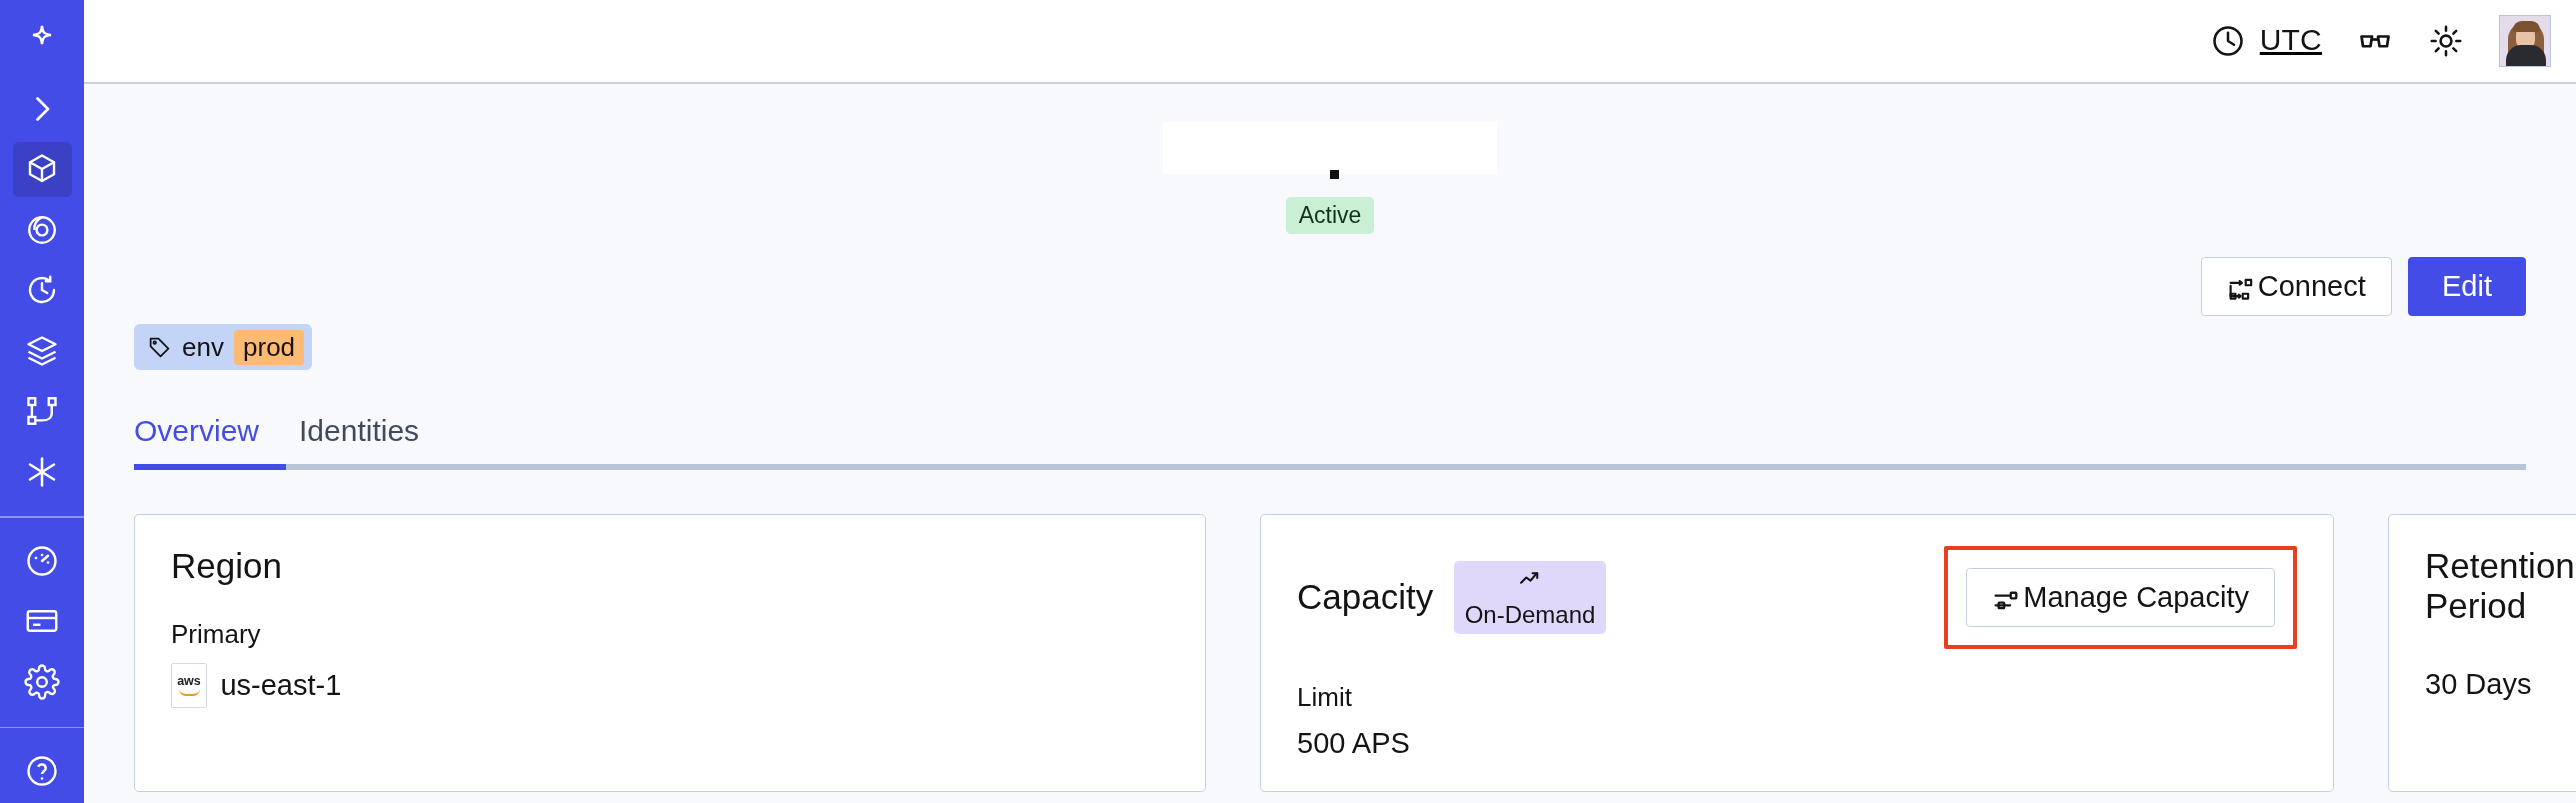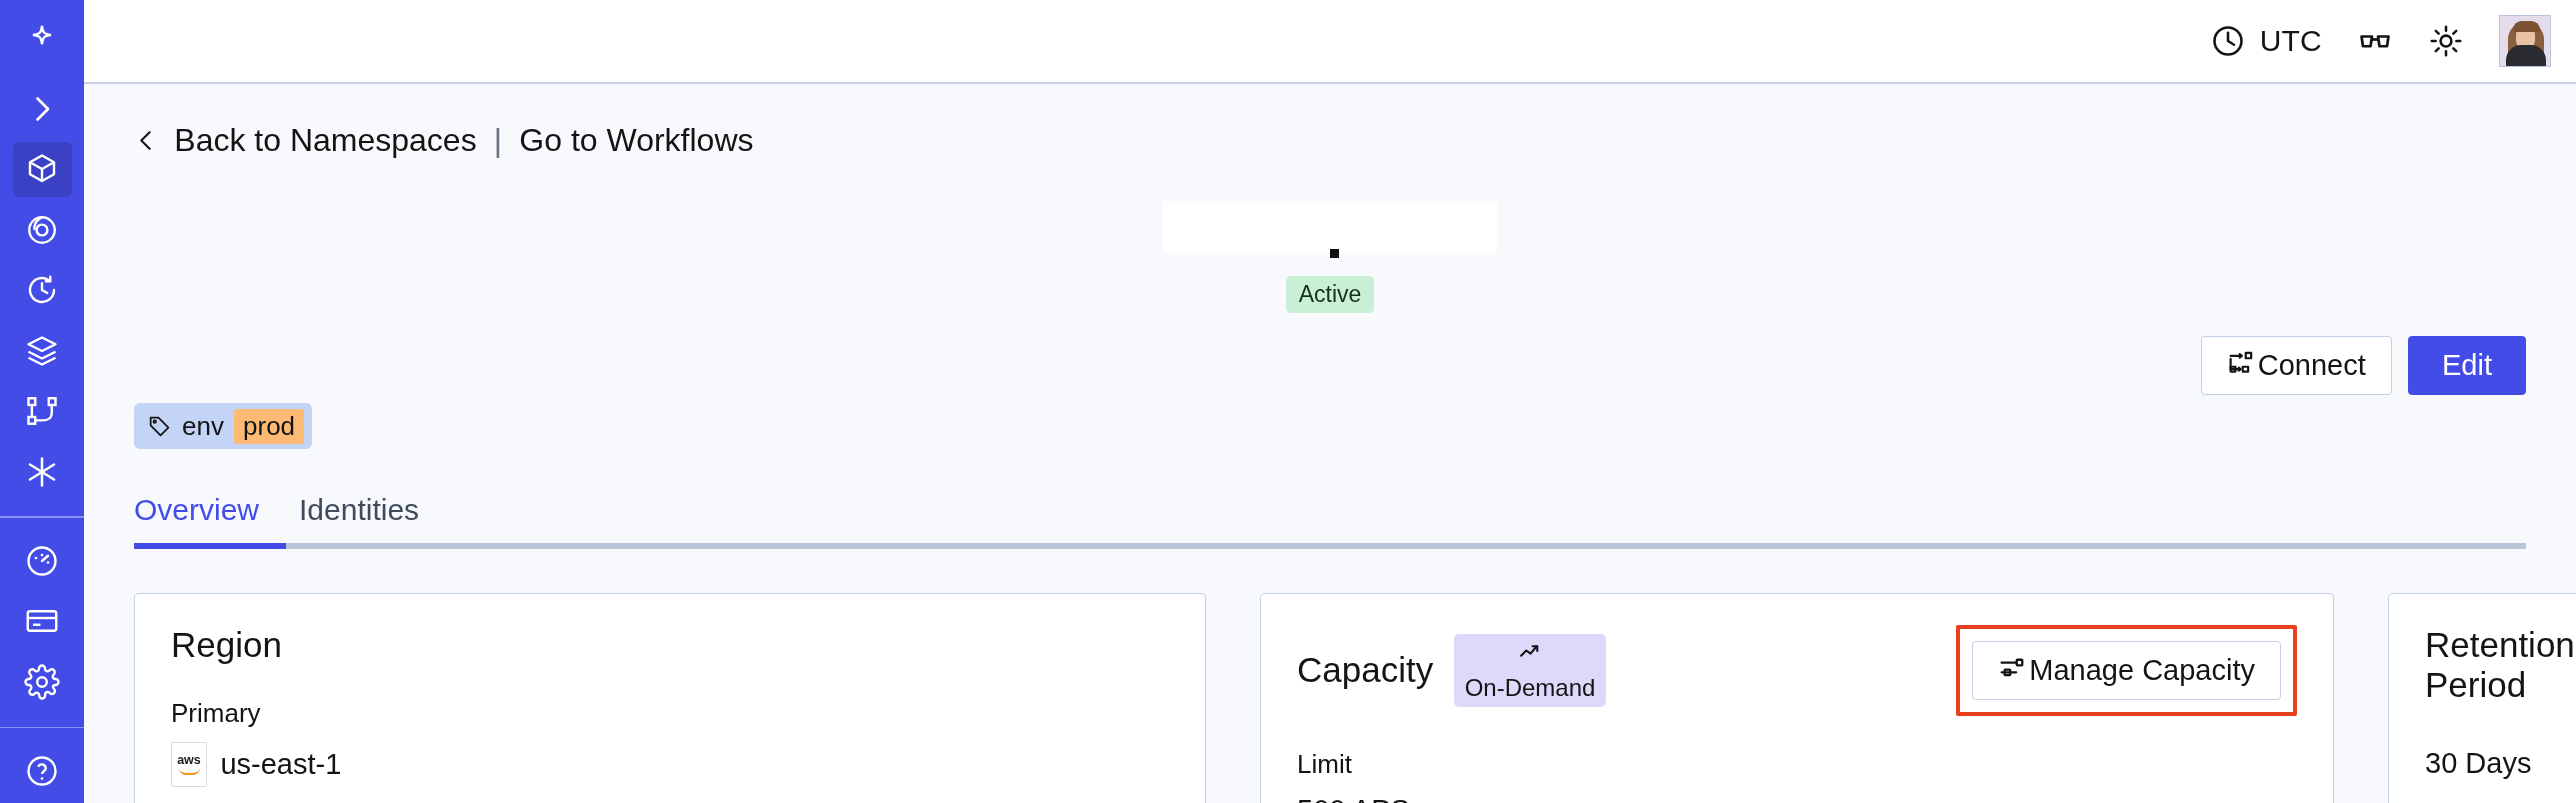--- a/index.html
+++ b/index.html
@@ -35,21 +35,21 @@
   
   .main { flex: 1; display: flex; flex-direction: column; min-width: 0; }
 
   .topbar {
     height: 84px; flex: 0 0 84px;
     background: #ffffff;
     border-bottom: 2.9px solid #c7d3e5;
     display: flex; align-items: center; justify-content: flex-end;
     padding-right: 25px; gap: 35px;
   }
-  .tz { display: flex; align-items: center; gap: 13.4px; }
+  .tz { display: flex; align-items: flex-start; gap: 13.4px; text-decoration: underline; }
   .tz-label { font-size: 30px; color: #141414; letter-spacing: 0.2px; }
   .topicon { color: #141414; display: flex; align-items: center; }
   .topicon svg { width: 36px; height: 36px; display: block; }
   .avatar {
     width: 52px; height: 52px; border: 1.9px solid #b9c4dd;
     background: #e4dcea; overflow: hidden; position: relative;
   }
   .avatar .hair-back { position: absolute; left: 7.7px; top: 5.8px; width: 36px; height: 42px;
     background: #8a5f3d; border-radius: 17.3px 17.3px 9.6px 9.6px; }
   .avatar .face { position: absolute; left: 16.3px; top: 8.6px; width: 19px; height: 24px;
@@ -76,21 +76,21 @@
   .title-redacted::after {
     content: ""; position: absolute; left: 50%; bottom: -4.8px;
     width: 8.6px; height: 8.6px; background: #111;
   }
   .status-badge {
     background: #c9f0d4; color: #13301c; font-size: 23px;
     padding: 4.8px 12.5px; border-radius: 4.8px; font-weight: 400;
   }
   .title-actions { margin-left: auto; display: flex; align-items: center; gap: 16.3px; }
   .btn {
-    display: inline-flex; align-items: flex-start; gap: 2px;
+    display: inline-flex; align-items: flex-end; gap: 2px;
     font-size: 29px; color: #141414; background: #fff;
     border: 1.9px solid #c2cee1; border-radius: 3.8px;
     padding: 11.5px 25px; line-height: 1.2; white-space: nowrap;
   }
   .btn svg { width: 29px; height: 29px; display: block; flex: 0 0 auto; }
   .btn-primary {
     background: #444ce7; color: #fff; border-color: #444ce7;
     padding: 11.5px 33px;
   }
 
@@ -146,21 +146,21 @@
   }
   .aws-logo .aws-text { font-size: 12.5px; font-weight: bold; color: #222; line-height: 1; }
   .aws-logo .aws-smile {
     width: 21px; height: 6.7px; border-bottom: 2.9px solid #f0961e;
     border-radius: 0 0 10.5px 10.5px; margin-top: 1px;
   }
   .retention-title { margin-bottom: 42px; }
 
   
   .annot {
-    border: 4.8px solid #e8401f; padding: 12px; border-radius: 1.9px;
+    border: 4.8px solid #e8401f; padding: 18px; border-radius: 1.9px;
     display: inline-block; line-height: 0;
   }
 </style>
 </head>
 <body>
 
 <div class="app">
 
   <nav class="sidebar">
     <div class="side-item logo">
@@ -306,30 +306,20 @@
       <div class="avatar">
         <div class="hair-back"></div>
         <div class="face"></div>
         <div class="hair-front"></div>
         <div class="body"></div>
       </div>
     </header>
 
     <div class="content">
 
-      <div class="breadcrumb">
-        <span class="bc-chev">
-          <svg viewBox="0 0 24 24" fill="none" stroke="currentColor" stroke-width="2" stroke-linecap="round" stroke-linejoin="round">
-              <path d="M15 4l-8 8 8 8"></path>
-            </svg>
-        </span>
-        <a class="bc-text">Back to Namespaces</a>
-        <span class="bc-sep">|</span>
-        <a class="bc-text">Go to Workflows</a>
-      </div>
 
       <div class="title-row">
         <div class="title-redacted"></div>
         <span class="status-badge">Active</span>
         <div class="title-actions">
           <button class="btn">
             <span>
               <svg viewBox="0 0 24 24" fill="none" stroke="currentColor" stroke-width="1.8" stroke-linecap="round" stroke-linejoin="round">
                 <path d="M3 6.5h9"></path>
                   <path d="M10.5 5l1.8 1.5-1.8 1.5"></path>

